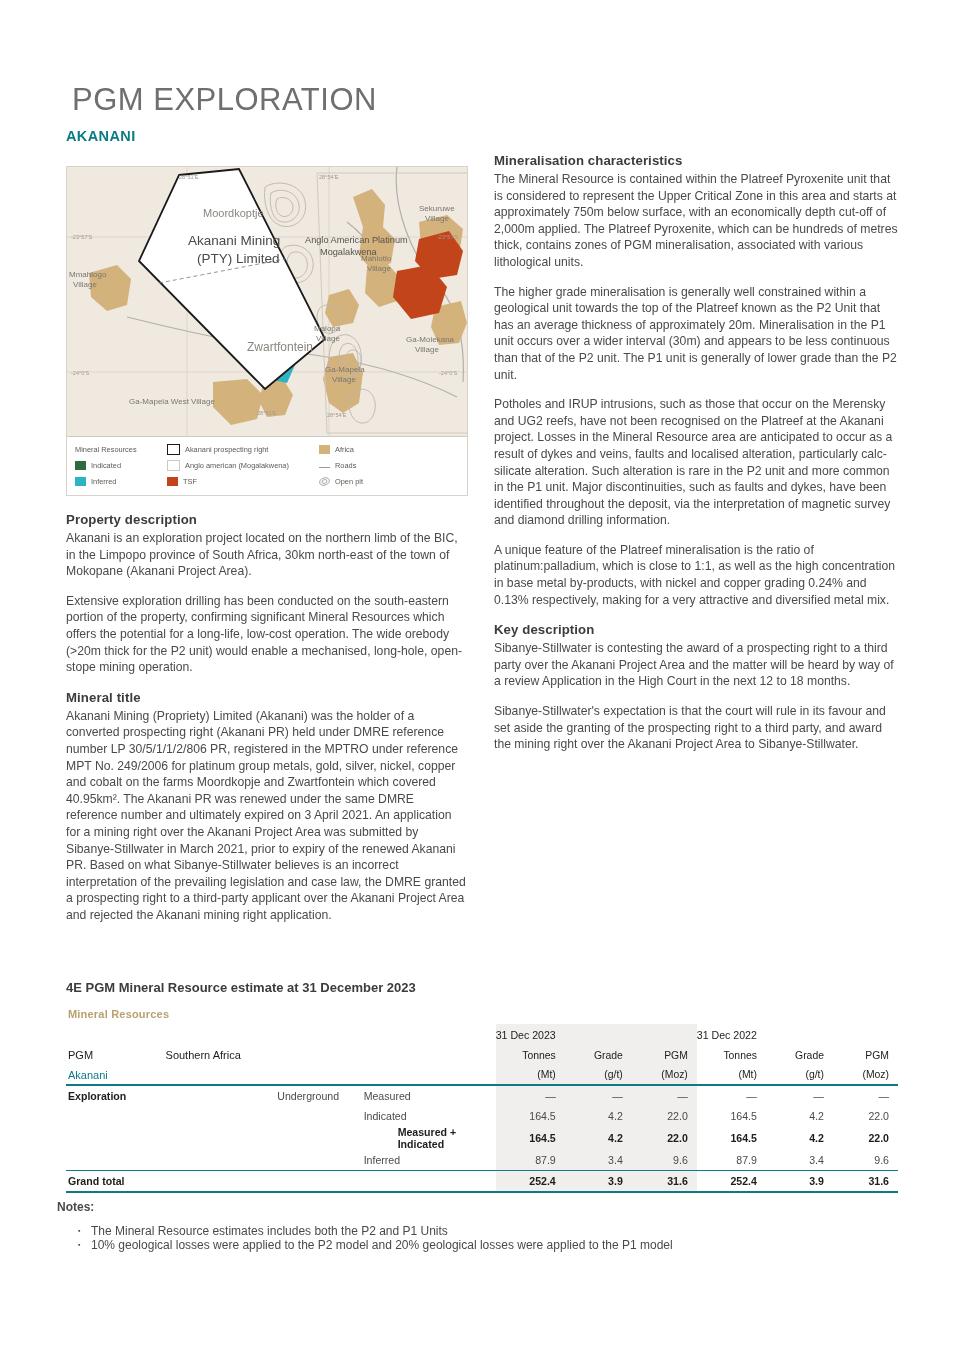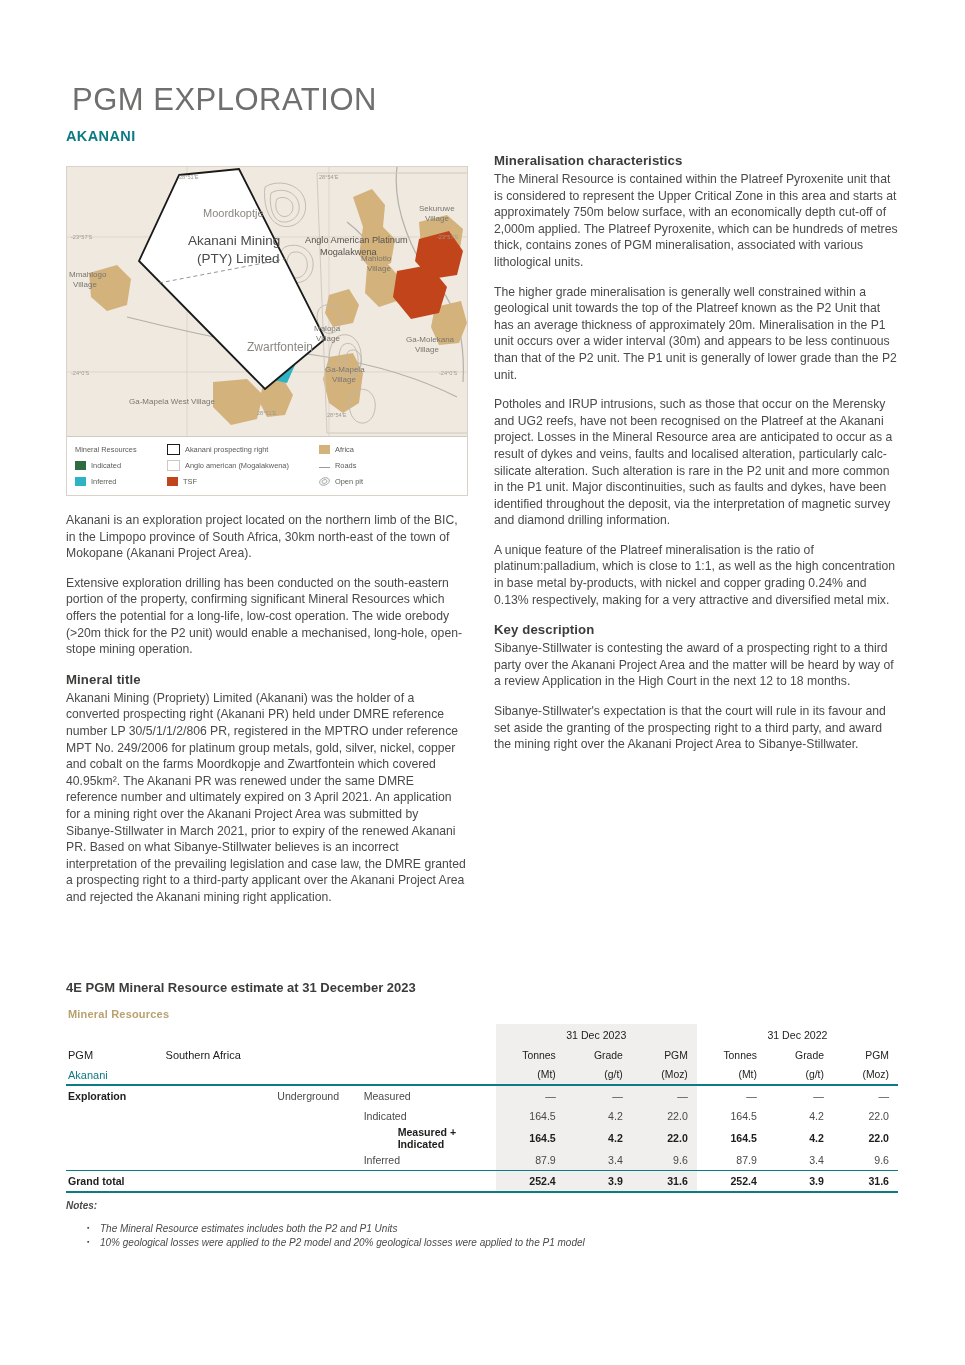--- a/index.html
+++ b/index.html
@@ -138,21 +138,20 @@
     font-size: 10.6px;
     color: #3c3c3b;
   }
   table.mr td, table.mr th {
     padding: 0;
     vertical-align: middle;
     font-weight: normal;
   }
   .shade { background: #f0efee; }
   .yhead {
-    text-align: center;
     font-weight: bold;
     font-size: 10.6px;
     height: 21px;
     color: #1d1d1b;
   }
   .colhead {
     text-align: right;
     font-weight: bold;
     font-size: 10.4px;
     color: #1d1d1b;
@@ -165,25 +164,24 @@
   .num { text-align: right; padding-right: 9px !important; font-size: 10.6px; color: #4a4a49; }
   .num.b { font-weight: bold; color: #1d1d1b; }
   .line-teal td { border-bottom: 2px solid #0c7b84; }
   .line-teal-thin td { border-bottom: 1px solid #0c7b84; }
   .cellpad { height: 20px; }
   .pad-l { padding-left: 2px !important; }
 
   
   .notes {
     position: absolute;
-    left: 66px;
+    left: 57px;
     top: 1200px;
     width: 700px;
-    font-size: 10px;
-    font-style: italic;
+    font-size: 12px;
     color: #4a4a49;
   }
   .notes .nh { font-weight: bold; margin-bottom: 3px; }
   .notes ul { margin: 12px; padding-left: 22px; list-style: none; }
   .notes li { margin-bottom: 2.5px; position: relative; line-height: 11px; }
   .notes li:before {
     content: "\25AA";
     position: absolute;
     left: -13px;
     top: -1px;
@@ -364,20 +362,21 @@
                   <ellipse cx="5.5" cy="4.5" rx="2.6" ry="1.8" fill="none" stroke="#9a9a98" stroke-width="0.8" transform="rotate(-20 5.5 4.5)"></ellipse>
                 </svg>
             </span>
             <span class="lg-label">Open pit</span>
           </div>
         </div>
       </div>
     </div>
 
     <div class="block">
+      <h3 class="sec">Property description</h3>
       <p class="body">Akanani is an exploration project located on the northern limb of the BIC, in the Limpopo province of South Africa, 30km north-east of the town of Mokopane (Akanani Project Area).</p>
       <p class="body">Extensive exploration drilling has been conducted on the south-eastern portion of the property, confirming significant Mineral Resources which offers the potential for a long-life, low-cost operation. The wide orebody (&gt;20m thick for the P2 unit) would enable a mechanised, long-hole, open-stope mining operation.</p>
     </div>
 
     <div class="block">
       <h3 class="sec">Mineral title</h3>
       <p class="body">Akanani Mining (Propriety) Limited (Akanani) was the holder of a converted prospecting right (Akanani PR) held under DMRE reference number LP 30/5/1/1/2/806 PR, registered in the MPTRO under reference MPT No. 249/2006 for platinum group metals, gold, silver, nickel, copper and cobalt on the farms Moordkopje and Zwartfontein which covered 40.95km². The Akanani PR was renewed under the same DMRE reference number and ultimately expired on 3 April 2021. An application for a mining right over the Akanani Project Area was submitted by Sibanye-Stillwater in March 2021, prior to expiry of the renewed Akanani PR. Based on what Sibanye-Stillwater believes is an incorrect interpretation of the prevailing legislation and case law, the DMRE granted a prospecting right to a third-party applicant over the Akanani Project Area and rejected the Akanani mining right application.</p>
     </div>
   </div>
 

